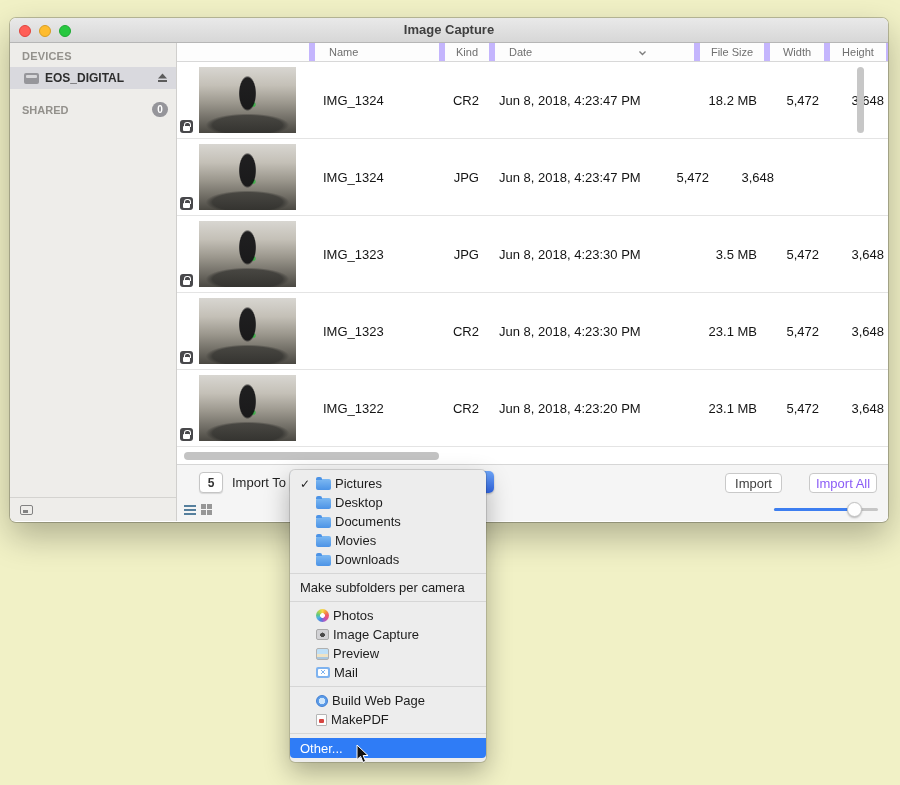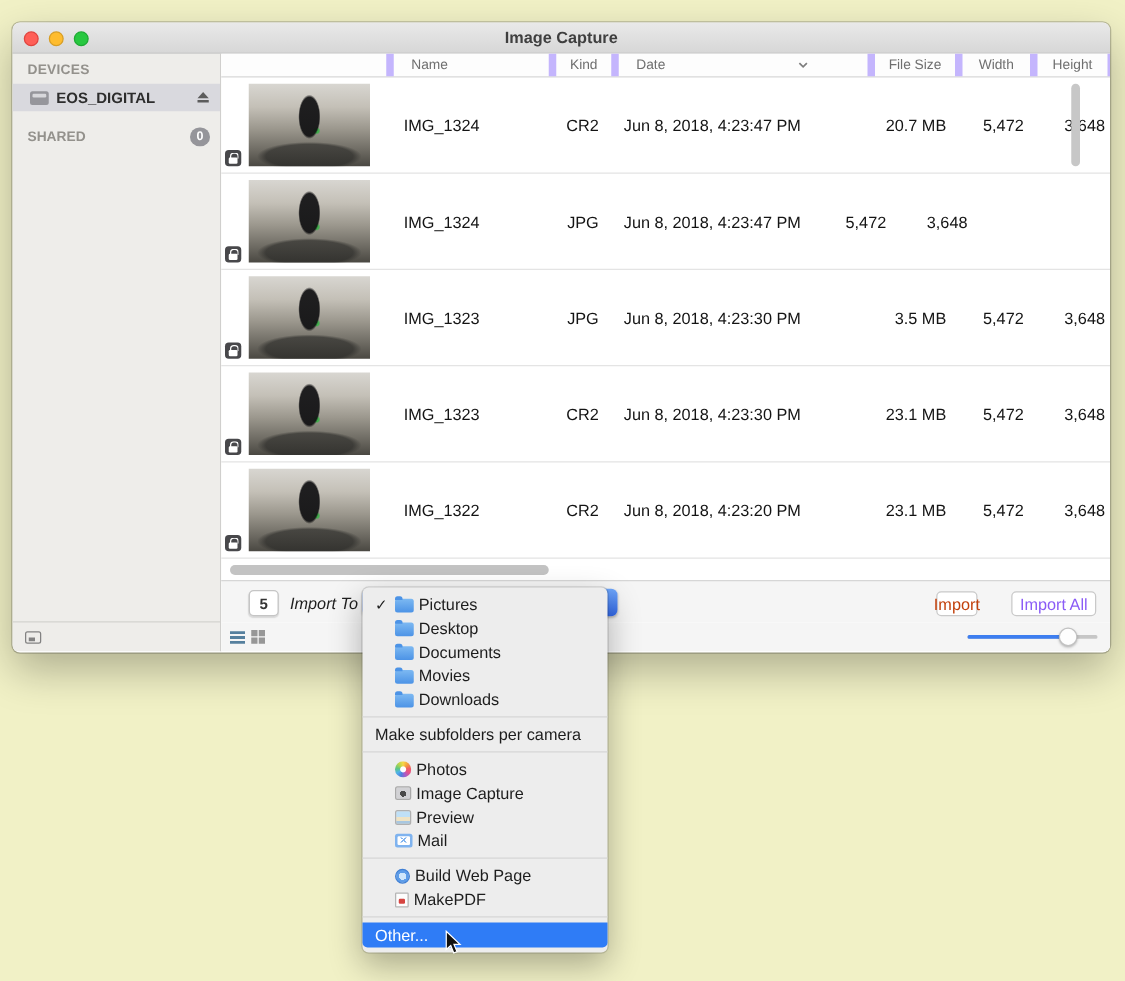--- a/index.html
+++ b/index.html
@@ -77,24 +77,24 @@
   .trow .c-height { justify-content:flex-end; padding-right:2px; }
 
   .hscroll { position:absolute; left:7px; top:409px; width:255px; height:8px; background:#c3c3c3; border-radius:4px; }
   .vscroll { position:absolute; left:680px; top:24px; width:7px; height:66px; background:#c7c7c7; border-radius:3.5px; }
 
   
   .toolbar { position:absolute; left:0; right:0; top:421px; height:34px; background:#f5f5f5; border-top:1px solid #d6d6d6; }
   .count-badge { position:absolute; left:22px; top:7px; width:24px; height:21px; background:#fff;
     border:1px solid #c5c5c5; border-radius:4px; box-shadow:0 1px 1px rgba(0,0,0,0.12);
     font-size:12px; font-weight:bold; color:#333; display:flex; align-items:center; justify-content:center; }
-  .import-to { position:absolute; left:55px; top:0; height:34px; display:flex; align-items:center; font-size:13px; color:#1f1f1f;font-style:italic; }
+  .import-to { position:absolute; left:55px; top:0; height:34px; display:flex; align-items:center; font-size:13px; color:#1f1f1f; }
   .btn { position:absolute; top:8px; height:20px; border-radius:4px; background:#fff; border:1px solid #c9c9c9;
     font-size:13px; font-family:inherit; display:flex; align-items:center; justify-content:center; }
-  .btn.import { right:124px; width:33px; color:#c2410c; }
+  .btn.import { right:124px; width:57px; color:#404040; }
   .btn.import-all { right:29px; width:68px; color:#8b5cf6; }
 
   
   .bottombar { position:absolute; left:0; right:0; bottom:0; height:23px; background:#f5f5f5; }
   .view-list { position:absolute; left:7px; top:7px; width:12px; height:10px;
     background:repeating-linear-gradient(180deg,#56809e 0 2px, rgba(0,0,0,0) 2px 4px); }
   .view-grid { position:absolute; left:24px; top:6px; width:11px; height:11px;
     background-image:linear-gradient(#979797,#979797),linear-gradient(#979797,#979797),linear-gradient(#979797,#979797),linear-gradient(#979797,#979797);
     background-size:5px 5px; background-position:0 0,6px 0,0 6px,6px 6px; background-repeat:no-repeat; }
   .slider { position:absolute; right:28px; top:0; width:104px; height:23px; }
@@ -203,21 +203,21 @@
 
         <div class="tbody">
   <div class="trow">
     <div class="cell c-thumb">
       <span class="lock"></span>
       <div class="thumb"></div>
     </div>
     <div class="cell c-name">IMG_1324</div>
     <div class="cell c-kind">CR2</div>
     <div class="cell c-date">Jun 8, 2018, 4:23:47 PM</div>
-    <div class="cell c-size">20.7 MB</div>
+    <div class="cell c-size">18.2 MB</div>
     <div class="cell c-width">5,472</div>
     <div class="cell c-height">3,648</div>
     <div class="cell c-fill"></div>
   </div>
 
   <div class="trow">
     <div class="cell c-thumb">
       <span class="lock"></span>
       <div class="thumb"></div>
     </div>

